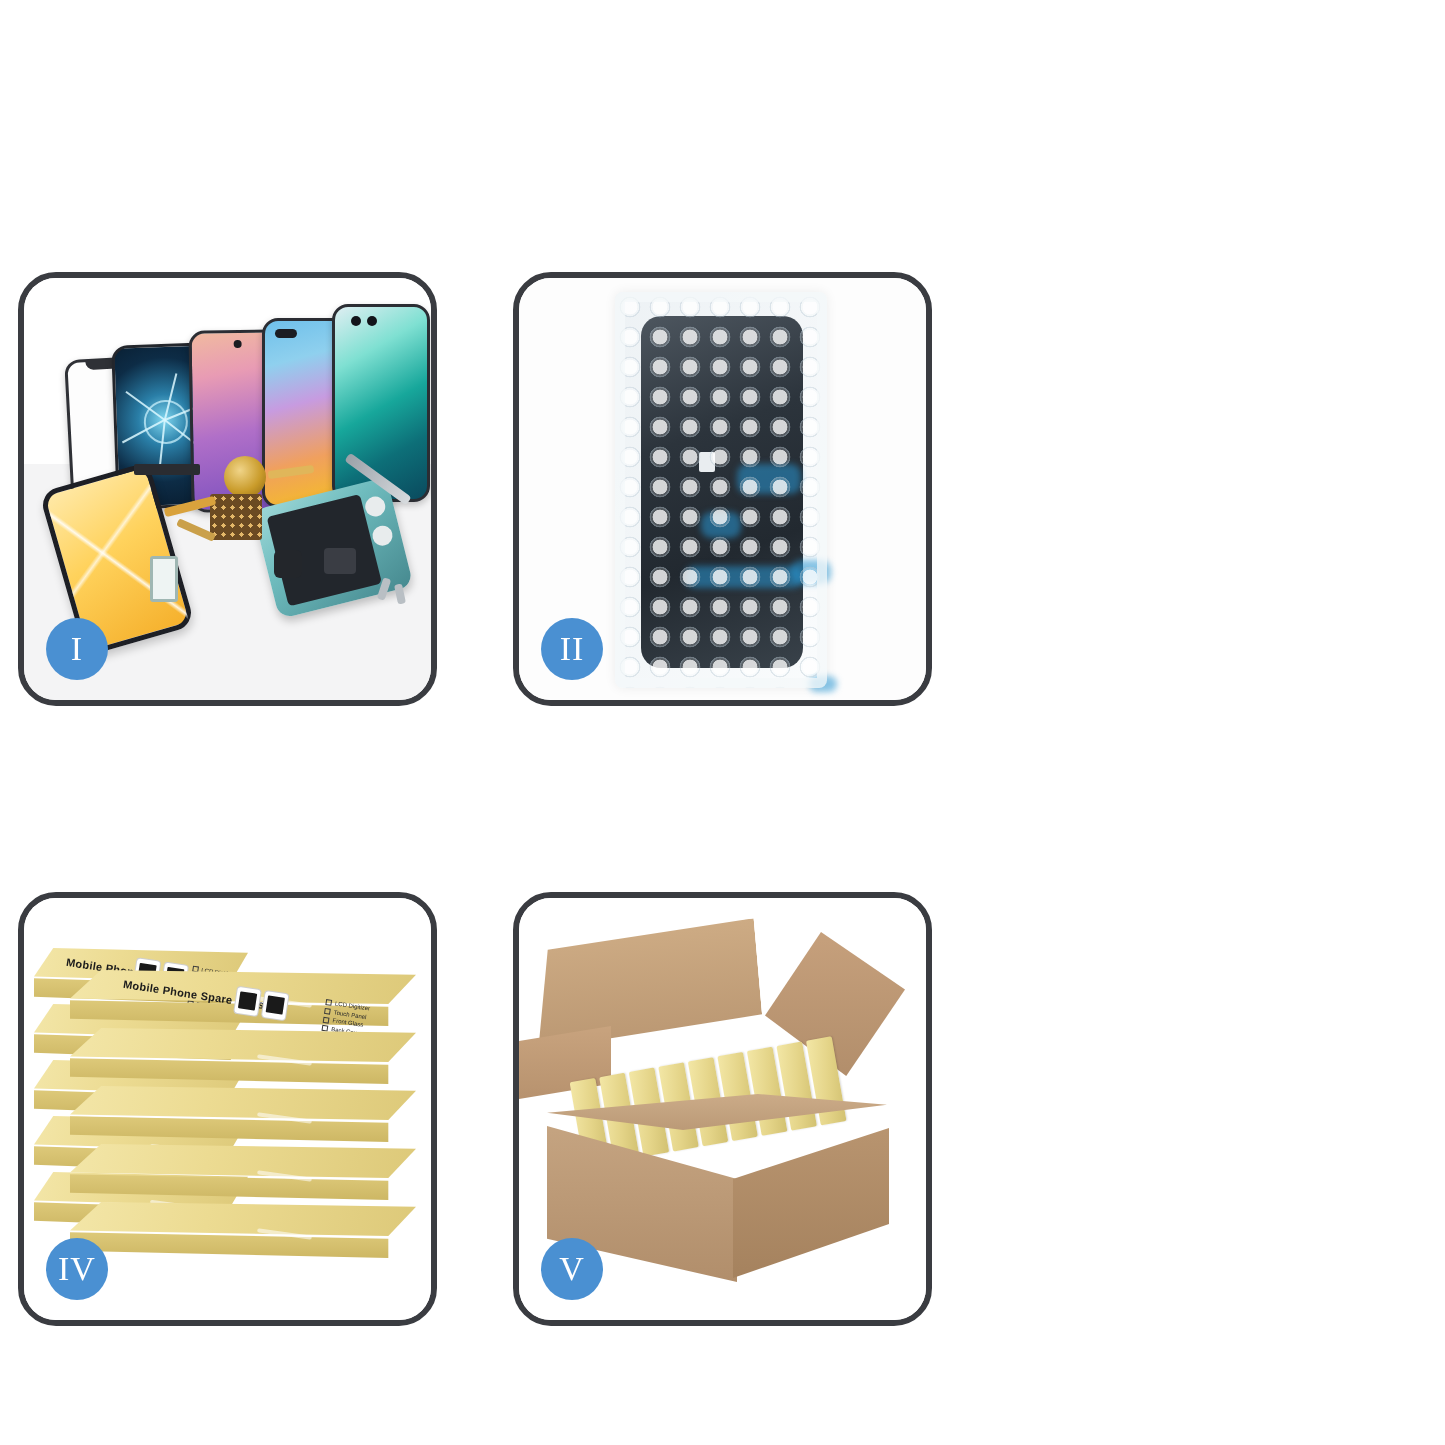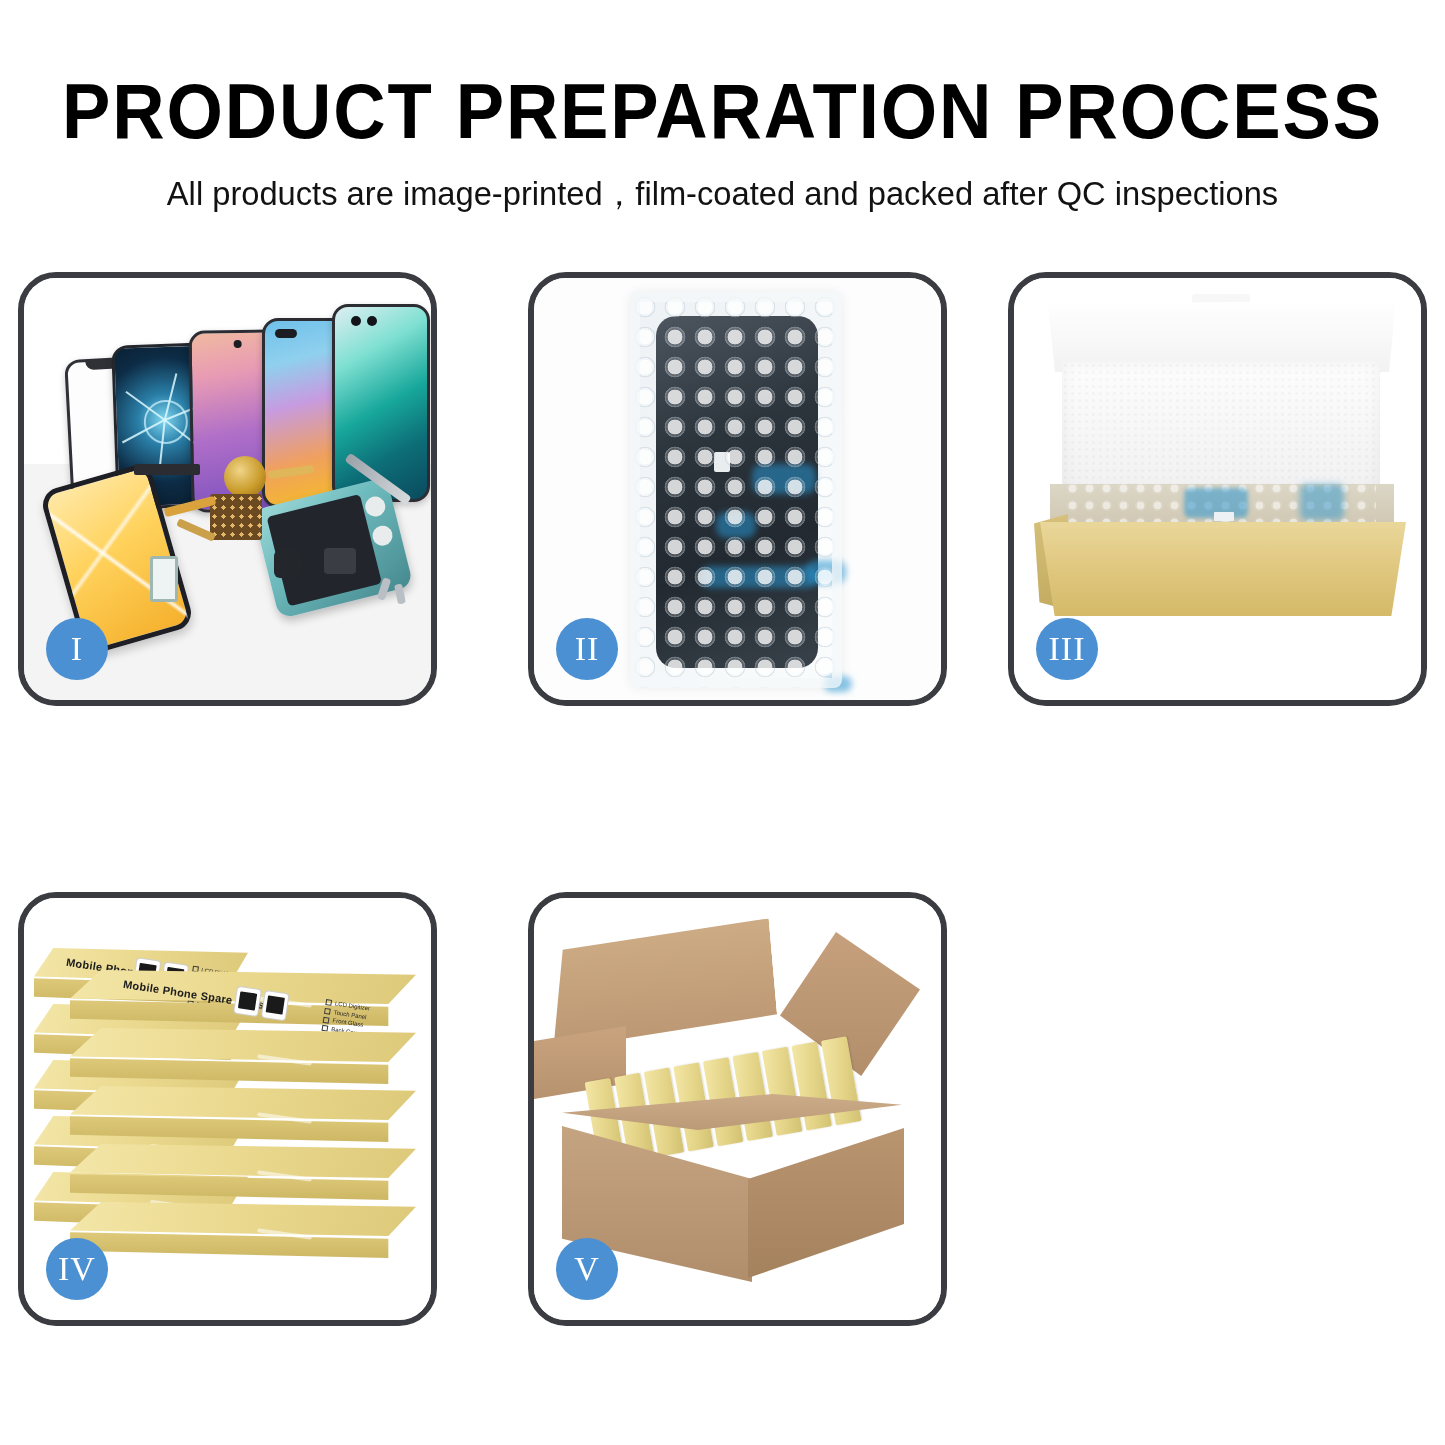--- a/index.html
+++ b/index.html
@@ -29,21 +29,21 @@
   
   .grid{position:absolute;left:0;top:272px;width:1445px;height:1060px;}
   .panel{
     position:absolute;
     border:6px solid #3a3c41;
     border-radius:38px;
     background:#ffffff;
     overflow:hidden;
     box-sizing:border-box;
   }
-  .p-col0{left:18px;}  .p-col1{left:528px;} .p-col2{left:1008px;}
+  .p-col0{left:18px;}  .p-col1{left:513px;} .p-col2{left:1008px;}
   .p-row0{top:0px;}    .p-row1{top:620px;}
   .panel{width:419px;height:434px;}
   .stage{position:absolute;inset:0;overflow:hidden;}
 
   .badge{
     position:absolute;left:22px;bottom:20px;
     width:62px;height:62px;border-radius:50%;
     background:#4a90d2;color:#fff;
     display:flex;align-items:center;justify-content:center;
     font-family:"Liberation Serif", serif;
@@ -278,24 +278,20 @@
     clip-path:polygon(0% 42%,100% 0%,100% 56%,0% 100%);}
   .tape-sq{position:absolute;background:rgba(150,120,88,.45);}
   .tsq1{left:60px;top:164px;width:42px;height:38px;transform:skewY(14deg);}
   .tsq2{left:70px;top:300px;width:40px;height:36px;transform:skewY(14deg);}
 </style>
 </head>
 <body>
 
 <div class="page">
 
-  <div class="header">
-    <div class="title">PRODUCT PREPARATION PROCESS</div>
-    <div class="subtitle">All products are image-printed，film-coated and packed after QC inspections</div>
-  </div>
 
   <div class="grid">
 
     <div class="panel p-col0 p-row0">
       <div class="stage">
         <div class="scene1">
           <div class="ph-fan">
             <div class="ph ph-glass"></div>
             <div class="ph ph-crack">
               <i></i>
@@ -342,38 +338,20 @@
             </div>
             <div class="label-sm"></div>
             <div class="bubbles"></div>
             <div class="sleeve-edge"></div>
           </div>
         </div>
         <div class="badge">II</div>
       </div>
     </div>
 
-    <div class="panel p-col2 p-row0">
-      <div class="stage">
-        <div class="scene3">
-          <div class="lid-tab"></div>
-          <div class="lid-back"></div>
-          <div class="foam"></div>
-          <div class="box-inner"></div>
-          <div class="wrapped">
-            <b></b>
-              <i></i>
-              <u></u>
-          </div>
-          <div class="box-left"></div>
-          <div class="box-front"></div>
-        </div>
-        <div class="badge">III</div>
-      </div>
-    </div>
 
     <div class="panel p-col0 p-row1">
       <div class="stage">
         <div class="scene4">
 
           <div class="stackBack">
             <div class="gbox" style="top:0px">
               <div class="top"></div>
                 <div class="side"></div>
                 <div class="seam"></div>

